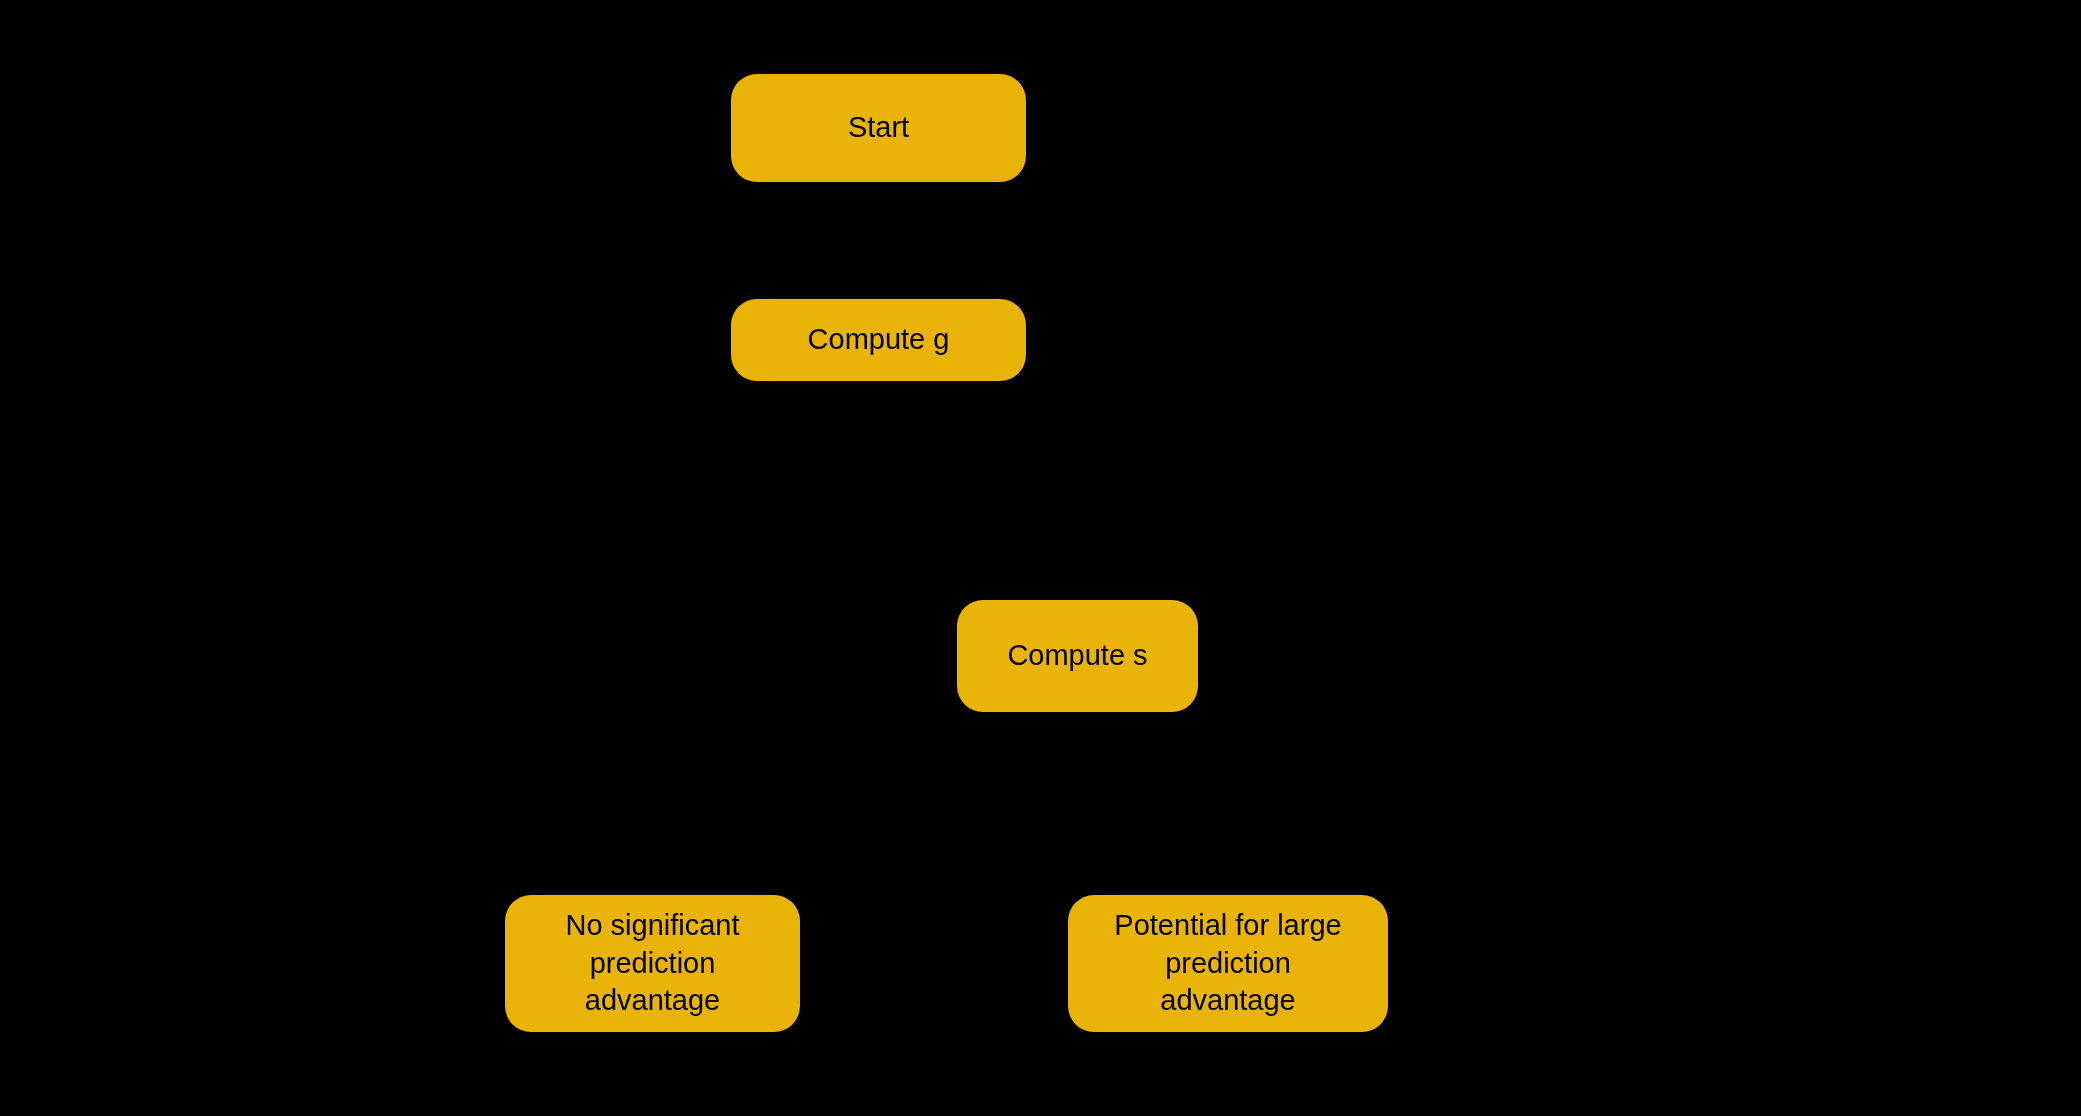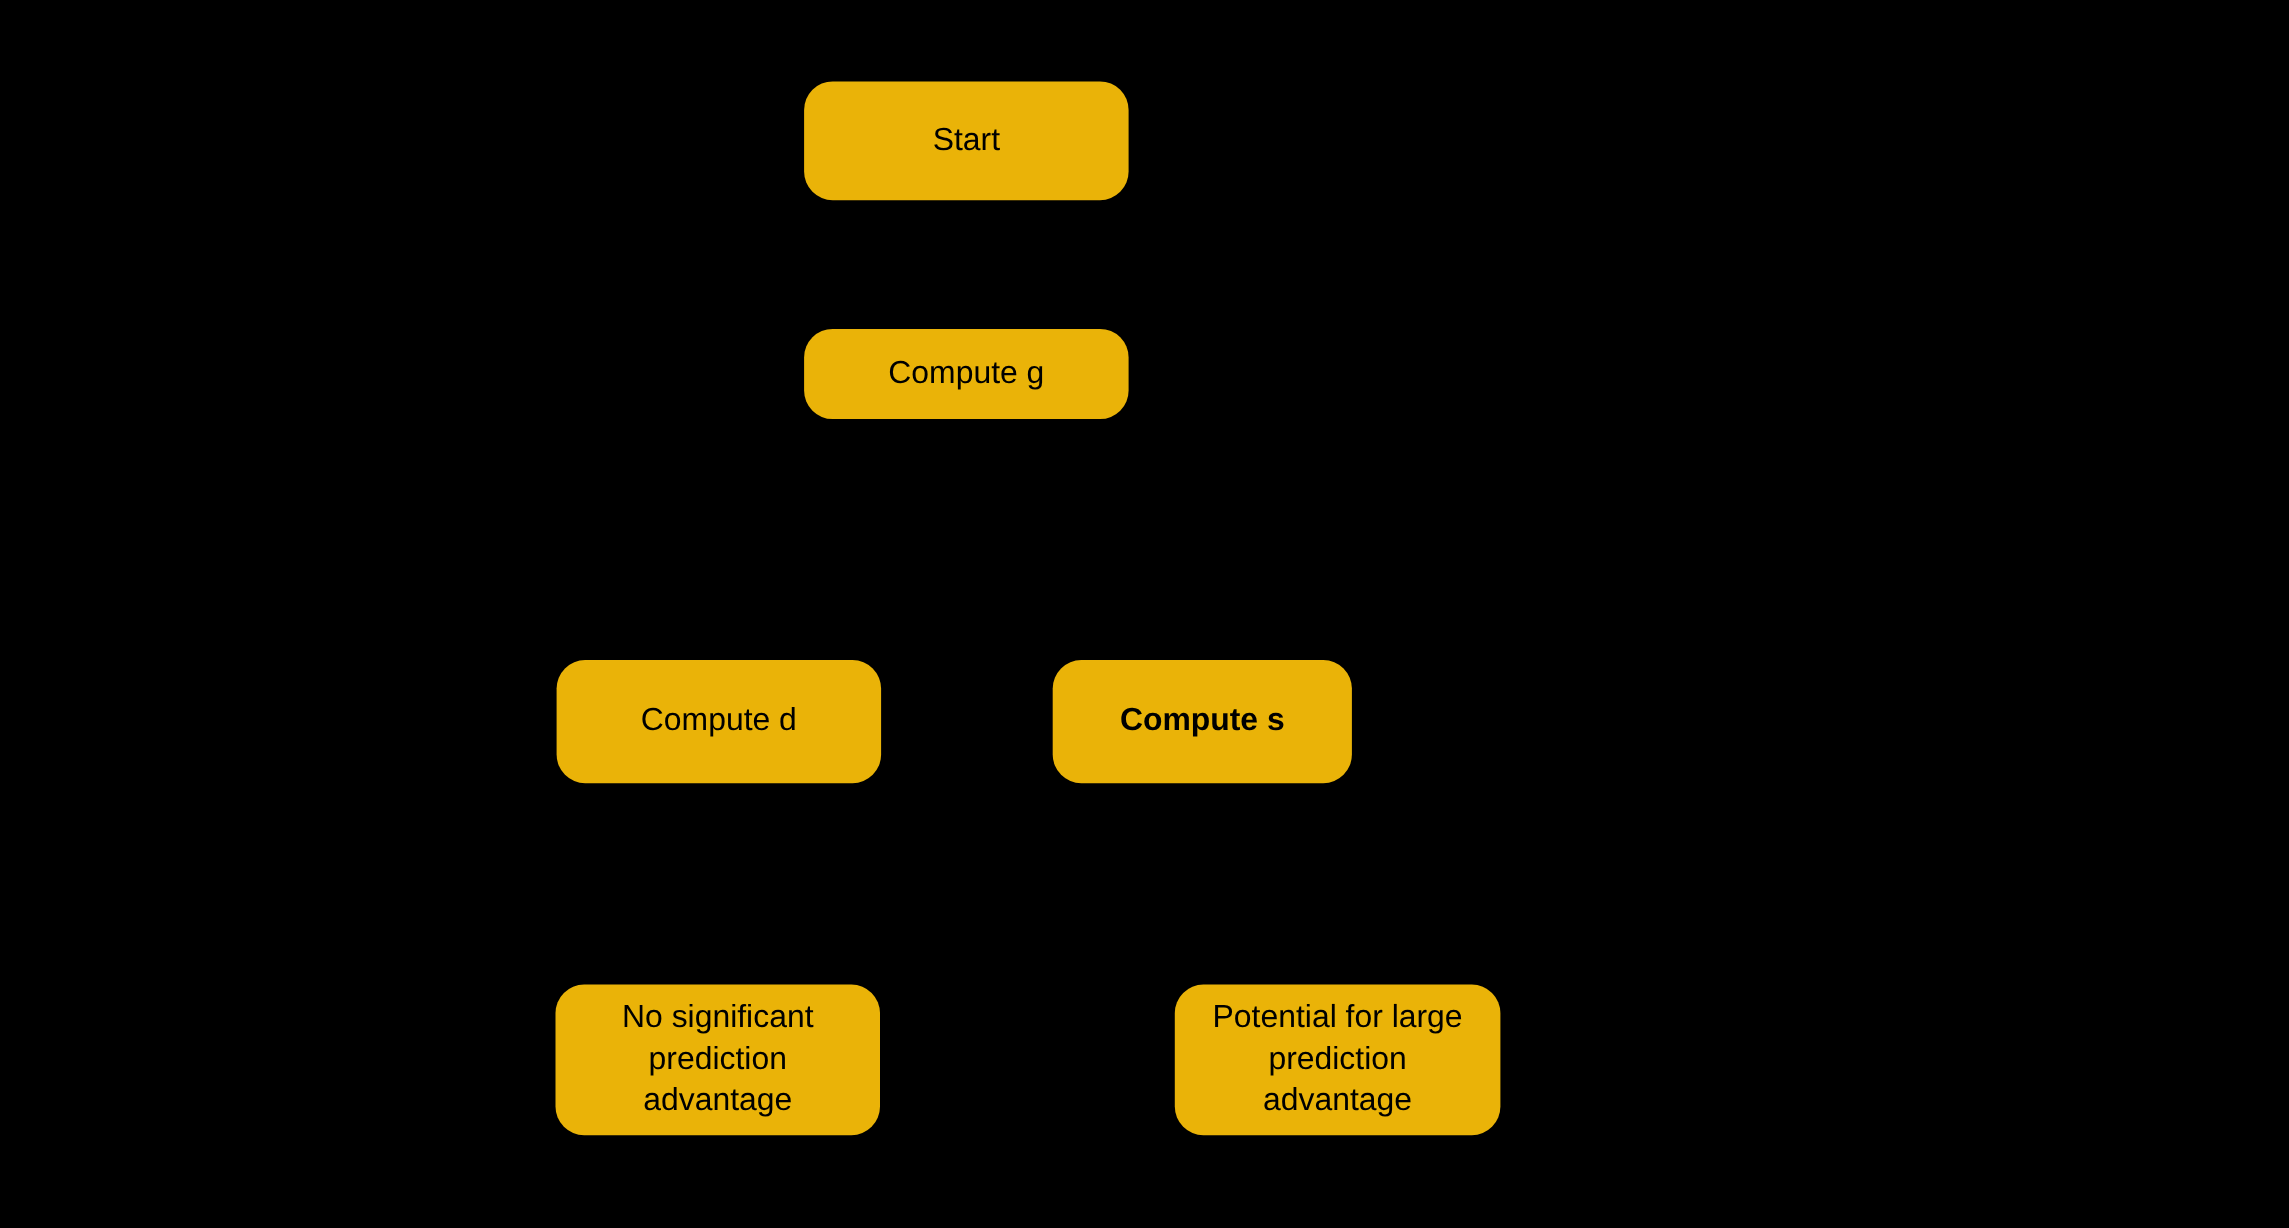--- a/index.html
+++ b/index.html
@@ -74,33 +74,30 @@
   </svg>
 
   <div class="node" style="left:731px; top:74px; width:295px; height:108px;">
     <span class="node-label">Start</span>
   </div>
 
   <div class="node" style="left:731px; top:299px; width:295px; height:82px;">
     <span class="node-label">Compute g</span>
   </div>
 
-  <div class="node" style="left:506px; top:600px; width:295px; height:112px;">
-    <span class="node-label">Compute d</span>
-  </div>
 
-  <div class="node" style="left:957px; top:600px; width:272px; height:112px;font-weight:bold;">
+  <div class="node" style="left:957px; top:600px; width:241px; height:112px;">
     <span class="node-label">Compute s</span>
   </div>
 
   <div class="node" style="left:505px; top:895px; width:295px; height:137px;">
     <span class="node-label">No significant
 prediction
 advantage</span>
   </div>
 
-  <div class="node" style="left:1068px; top:895px; width:296px; height:137px;">
+  <div class="node" style="left:1068px; top:895px; width:320px; height:137px;">
     <span class="node-label">Potential for large
 prediction
 advantage</span>
   </div>
 
 </div>
 
 </body></html>

